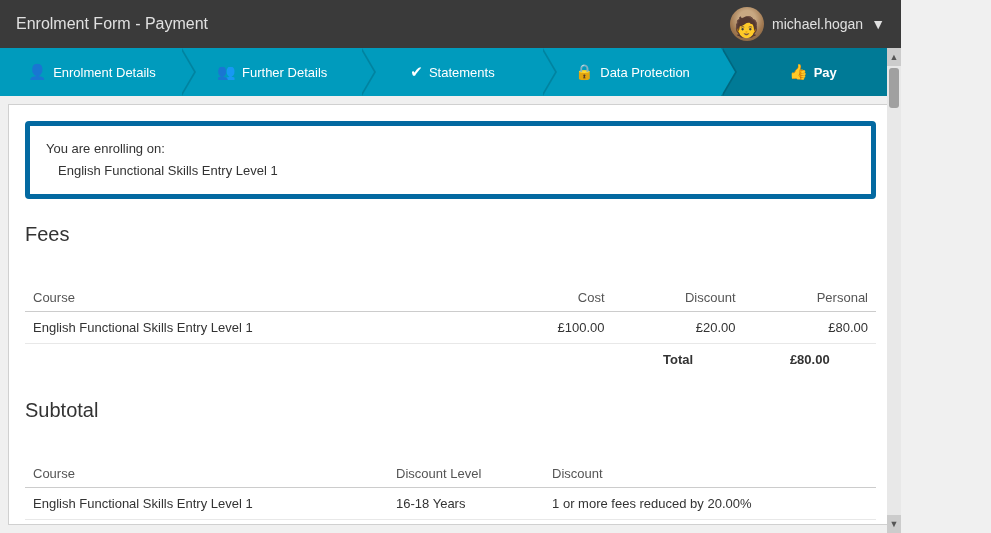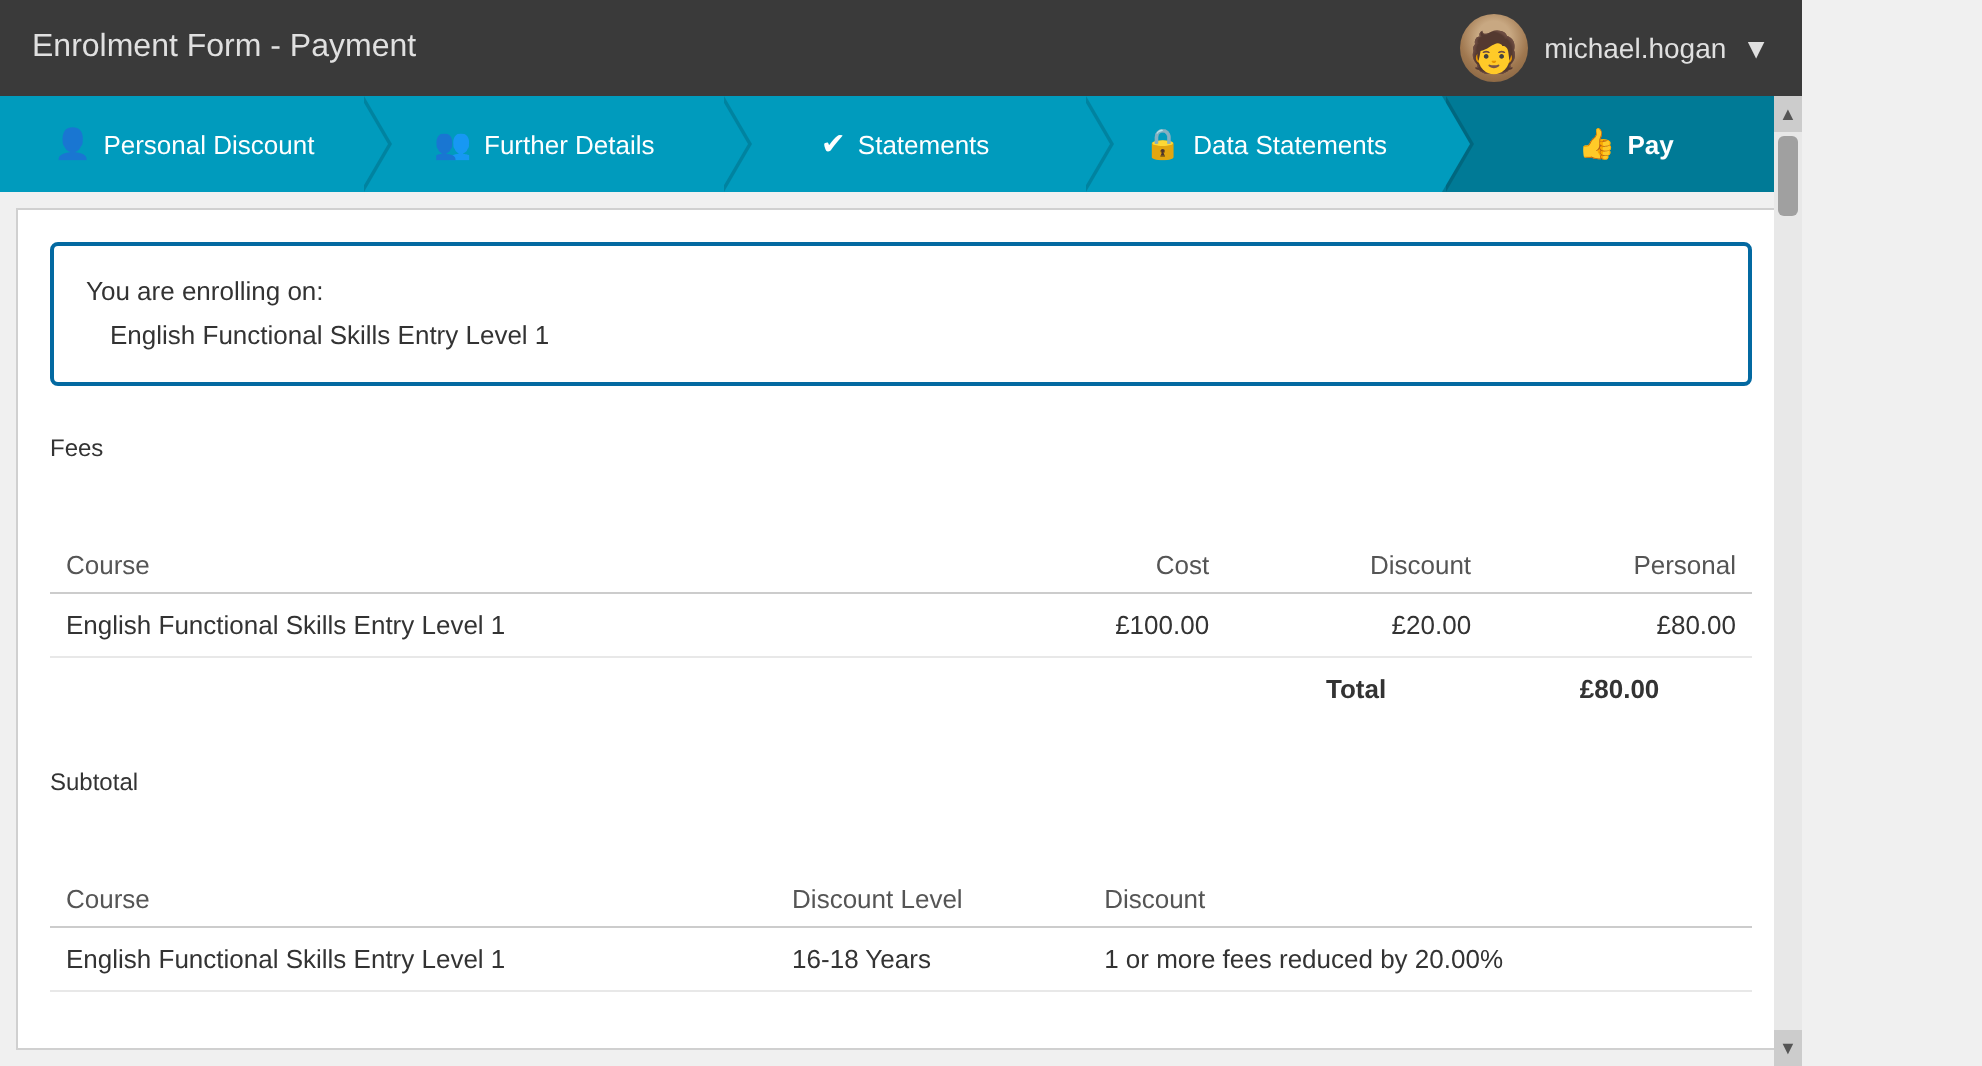--- a/index.html
+++ b/index.html
@@ -83,32 +83,32 @@
       background: #fff;
       margin: 8px;
       border: 1px solid #d0d0d0;
       padding: 16px;
       height: calc(533px - 48px - 48px - 16px);
       overflow-y: auto;
     }
 
     
     .enroll-notice {
-      border: 2px solid #0369a1;
+      border: 5px solid #0369a1;
       border-radius: 4px;
       padding: 12px 16px;
       margin-bottom: 20px;
       font-size: 13px;
       line-height: 1.7;
     }
     .enroll-notice .course-name { padding-left: 12px; font-style: normal; }
 
     
     .section-title {
-      font-size: 12px;
+      font-size: 20px;
       font-weight: normal;
       color: #333;
       margin-bottom: 12px;
       padding-top: 4px;
     }
 
     
     .fees-table, .discounts-table {
       width: 100%;
       border-collapse: collapse;
@@ -179,33 +179,33 @@
         <div class="avatar-img">🧑</div>
       </div>
       <span>michael.hogan</span>
       <span>▼</span>
     </div>
   </div>
 
   <div class="steps-nav">
     <div class="step">
       <span class="step-icon">👤</span>
-      <span>Personal Discount</span>
+      <span>Enrolment Details</span>
     </div>
     <div class="step">
       <span class="step-icon">👥</span>
       <span>Further Details</span>
     </div>
     <div class="step">
       <span class="step-icon">✔</span>
       <span>Statements</span>
     </div>
     <div class="step">
       <span class="step-icon">🔒</span>
-      <span>Data Statements</span>
+      <span>Data Protection</span>
     </div>
     <div class="step active">
       <span class="step-icon">👍</span>
       <span>Pay</span>
     </div>
   </div>
 
   <div class="main-content">
 
     <div class="enroll-notice">

